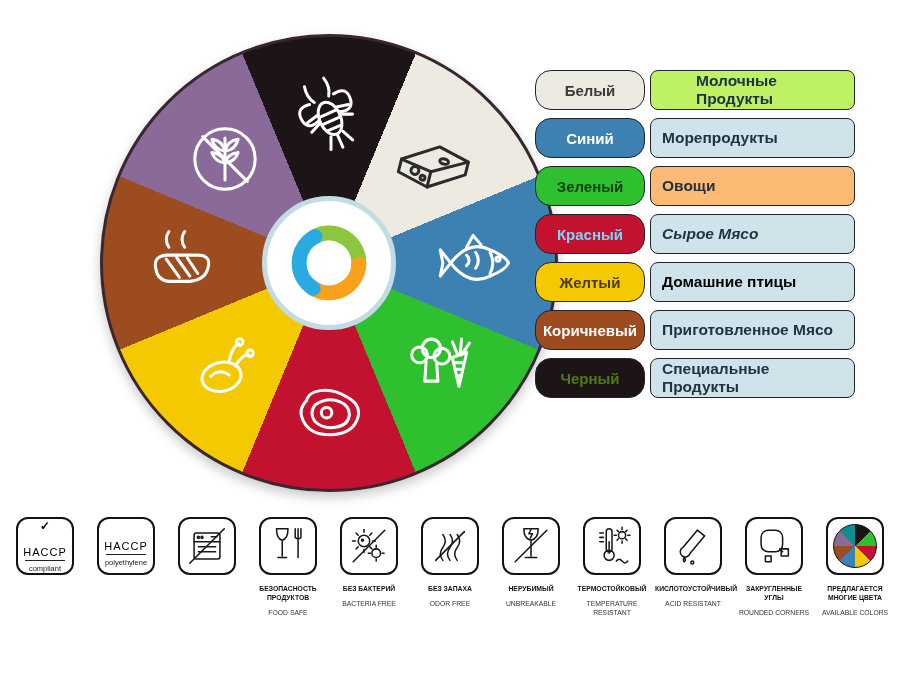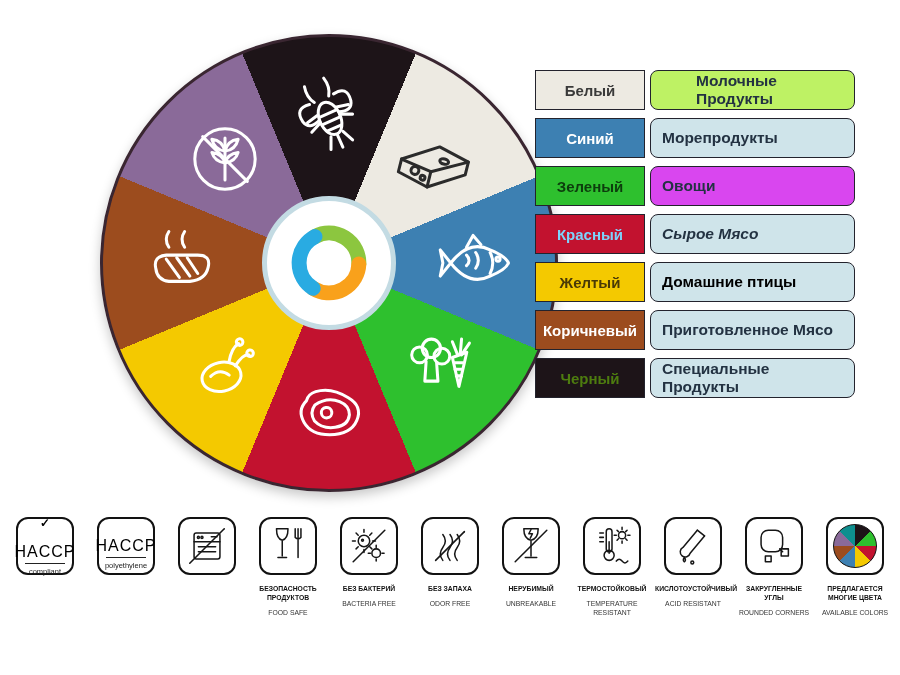--- a/index.html
+++ b/index.html
@@ -30,21 +30,21 @@
     transform:translate(-50%,-50%);border-radius:50%;background:#ffffff;
     border:5px solid #c3dbe3;display:flex;align-items:center;justify-content:center;
   }
   .hub svg{width:88px;height:88px;transform:rotate(-28deg);}
   .hub path{fill:none;stroke-width:17;stroke-linecap:round;}
 
   
   .legend{position:absolute;left:535px;top:70px;width:320px;}
   .legend-row{display:flex;height:40px;margin-bottom:8px;}
   .legend-label{
-    width:110px;border:1.5px solid #23232d;border-radius:0;
+    width:110px;border:1.5px solid #23232d;border-radius:16px;
     display:flex;align-items:center;justify-content:center;
     font-size:15px;font-weight:600;box-sizing:border-box;
   }
   .legend-value{
     flex:1;margin-left:5px;border:1.5px solid #23232d;border-radius:8px;
     display:flex;align-items:center;padding:0 11px;font-size:15.5px;
     font-weight:600;box-sizing:border-box;
   }
 
   
@@ -52,21 +52,21 @@
     justify-content:space-between;align-items:flex-start;}
   .badge{width:78px;display:flex;flex-direction:column;align-items:center;}
   .badge-box{
     width:58px;height:58px;border:2.5px solid #121212;border-radius:12px;
     background:#fff;display:flex;flex-direction:column;align-items:center;
     justify-content:center;box-sizing:border-box;
   }
   .badge-box svg{width:46px;height:46px;fill:none;stroke:#161616;stroke-width:2.1;
     stroke-linecap:round;stroke-linejoin:round;}
   .haccp-check{font-size:12px;line-height:12px;font-weight:700;}
-  .haccp-t{font-size:16px;letter-spacing:1px;font-weight:500;margin-top:14px;}
+  .haccp-t{font-size:11px;letter-spacing:1px;font-weight:500;margin-top:14px;}
   .haccp-sep{width:40px;border-top:1px solid #222;margin:2.5px 0;}
   .haccp-s{font-size:7.5px;color:#222;}
   .cap-ru{margin-top:9px;font-size:6.8px;font-weight:700;color:#111;
     text-align:center;line-height:1.35;max-width:76px;}
   .cap-en{margin-top:6px;font-size:6.8px;color:#333;text-align:center;
     line-height:1.35;max-width:76px;}
   .palette{width:42px;height:42px;border-radius:50%;border:1.5px solid #111;}
 </style>
 </head>
 <body>
@@ -169,21 +169,21 @@
   <div class="legend-row">
     <div class="legend-label" style="background-color: rgb(237, 234, 226); color: rgb(58, 58, 58);">Белый</div>
     <div class="legend-value" style="background-color: #bef264; color: rgb(35, 50, 66); padding-left: 45px;">Молочные Продукты</div>
   </div>
   <div class="legend-row">
     <div class="legend-label" style="background-color: rgb(61, 128, 178); color: rgb(255, 255, 255);">Синий</div>
     <div class="legend-value" style="background-color: rgb(207, 228, 234); color: rgb(35, 50, 66);">Морепродукты</div>
   </div>
   <div class="legend-row">
     <div class="legend-label" style="background-color: rgb(46, 192, 46); color: rgb(13, 61, 13);">Зеленый</div>
-    <div class="legend-value" style="background-color: #d946ef; color: rgb(35, 50, 66); text-align: center;">Овощи</div>
+    <div class="legend-value" style="background-color: #fdba74; color: rgb(35, 50, 66); text-align: center;">Овощи</div>
   </div>
   <div class="legend-row">
     <div class="legend-label" style="background-color: rgb(194, 18, 47); color: #7dd3fc;">Красный</div>
     <div class="legend-value" style="background-color: rgb(207, 228, 234); color: rgb(35, 50, 66); font-style: italic;">Сырое Мясо</div>
   </div>
   <div class="legend-row">
     <div class="legend-label" style="background-color: rgb(244, 201, 0); color: rgb(74, 58, 6);">Желтый</div>
     <div class="legend-value" style="background-color: rgb(207, 228, 234); color: #000000;">Домашние птицы</div>
   </div>
   <div class="legend-row">

